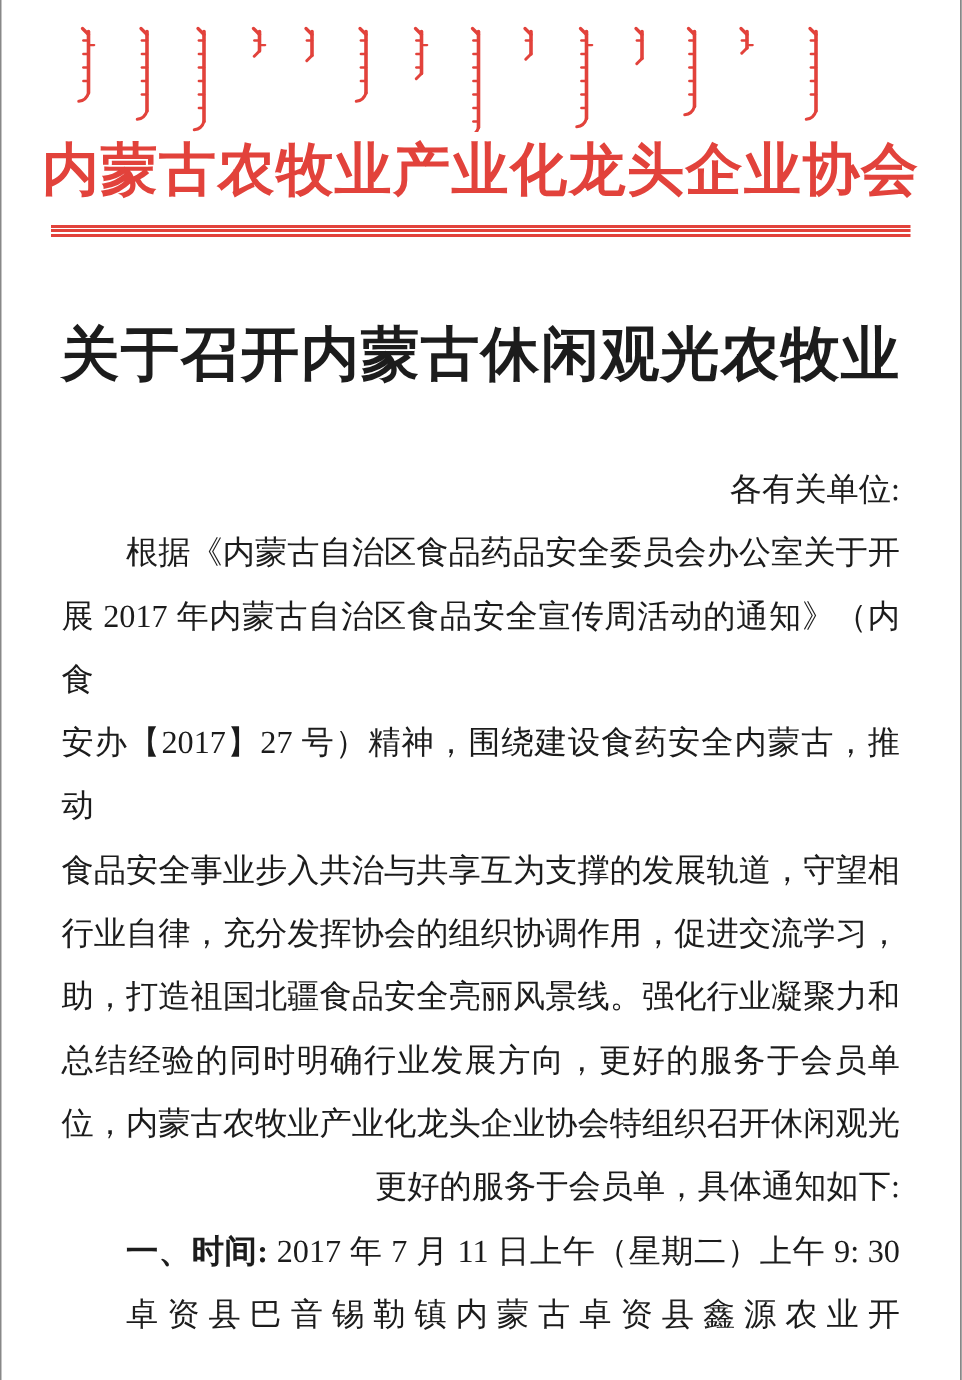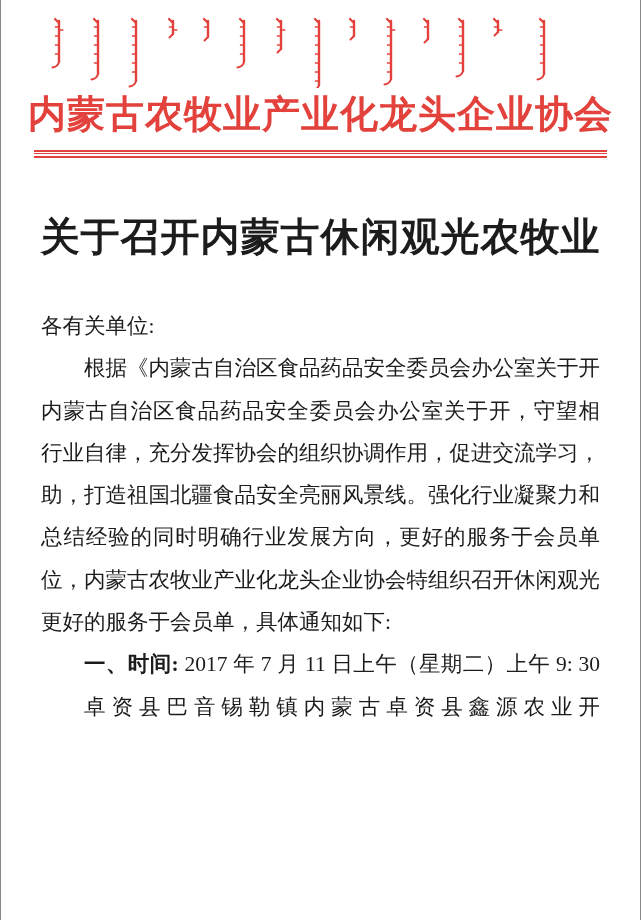--- a/index.html
+++ b/index.html
@@ -47,21 +47,21 @@
     font-weight:bold;
     line-height:62px;
     letter-spacing:1px;
   }
   
   .doc-body{
     margin:37px 40px 0;
     font-size:21.5px;
     line-height:42.3px;
   }
-  .body-line{text-align:left;}
+  .body-line{text-align:right;}
   .body-line.justify{
     text-align:justify;
     text-align-last:justify;
   }
   .body-line.indent{text-indent:43px;font-family:Liberation Serif, serif;}
   .body-line b{font-weight:bold;}
 </style>
 </head>
 <body>
 
@@ -201,21 +201,23 @@
     <div class="red-rule"></div>
   </div>
 
   <div class="doc-title">
     <div>关于召开内蒙古休闲观光农牧业</div>
   </div>
 
   <div class="doc-body" id="doc-body">
       <div class="body-line">各有关单位:</div>
       <div class="body-line indent justify">根据《内蒙古自治区食品药品安全委员会办公室关于开</div>
-      <div class="body-line justify">内蒙古自治区食品药品安全委员会办公室关于开，守望相</div>
+      <div class="body-line justify">展 2017 年内蒙古自治区食品安全宣传周活动的通知》（内食</div>
+      <div class="body-line justify">安办【2017】27 号）精神，围绕建设食药安全内蒙古，推动</div>
+      <div class="body-line justify">食品安全事业步入共治与共享互为支撑的发展轨道，守望相</div>
       <div class="body-line justify">行业自律，充分发挥协会的组织协调作用，促进交流学习，</div>
       <div class="body-line justify">助，打造祖国北疆食品安全亮丽风景线。强化行业凝聚力和</div>
       <div class="body-line justify">总结经验的同时明确行业发展方向，更好的服务于会员单</div>
       <div class="body-line justify">位，内蒙古农牧业产业化龙头企业协会特组织召开休闲观光</div>
       <div class="body-line">更好的服务于会员单，具体通知如下:</div>
       <div class="body-line indent justify"><b>一、时间:</b> 2017 年 7 月 11 日上午（星期二）上午 9: 30</div>
       <div class="body-line indent justify"> 卓资县巴音锡勒镇内蒙古卓资县鑫源农业开</div>
     </div>
 
 </div>

